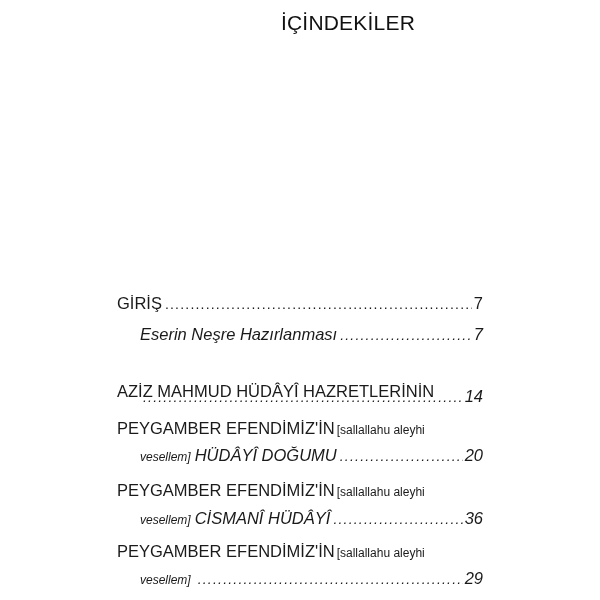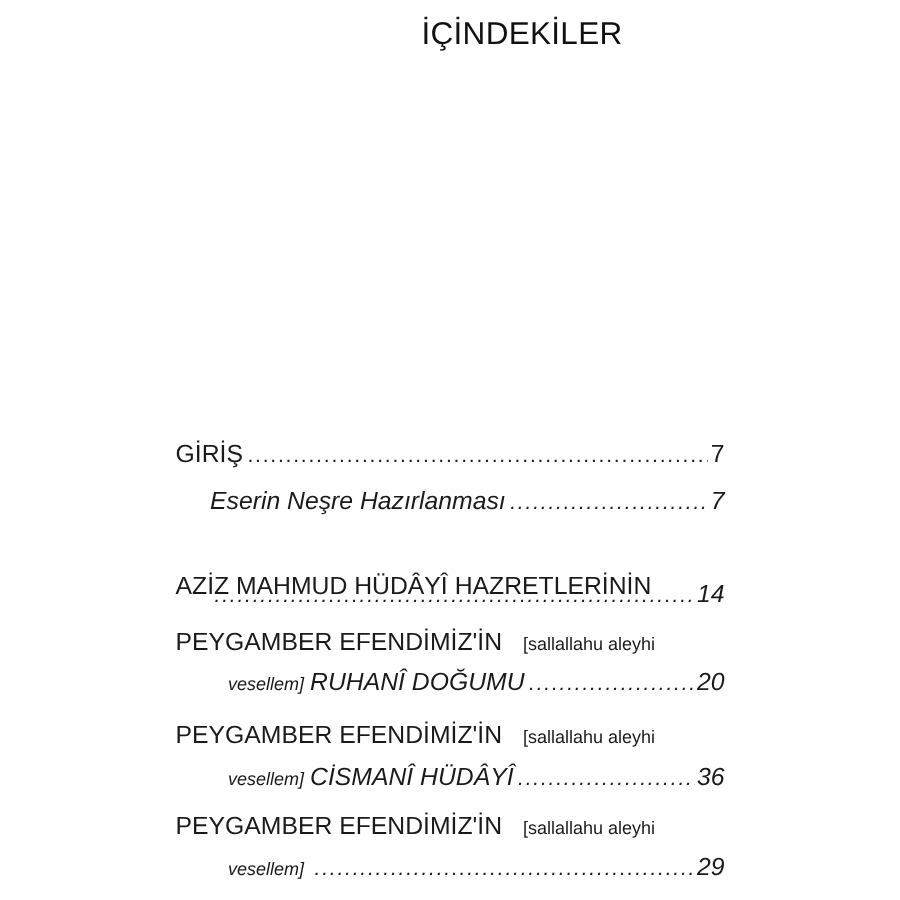--- a/index.html
+++ b/index.html
@@ -44,25 +44,25 @@
       line-height: 22px;
     }
     .line.indent {
       left: 23px;
       width: 343px;
       font-style: italic;
     }
     .line .txt { flex: 0 0 auto; }
     .line .small {
       font-size: 12px;
-      margin-left: 14px;
+      margin-left: 2px;
       margin-right: 4px;
     }
     .line .small.lead {
-      margin-left: 12px;
+      margin-left: 0;
     }
     .line .dots {
       flex: 1 1 auto;
       overflow: hidden;
       margin: 0 2px 0 3px;
       letter-spacing: 1.2px;
       font-size: 14px;
     }
     .line .dots::before {
       content: "................................................................................................................................................";
@@ -98,21 +98,21 @@
     <span class="dots"></span>
     <span class="page">14</span>
   </div>
 
   <div class="line" style="top:417px;">
     <span class="txt">PEYGAMBER EFENDİMİZ'İN</span>
     <span class="txt small">[sallallahu aleyhi</span>
   </div>
   <div class="line indent" style="top:444px;">
     <span class="txt small lead">vesellem]</span>
-    <span class="txt">RUHANÎ DOĞUMU</span>
+    <span class="txt">HÜDÂYÎ DOĞUMU</span>
     <span class="dots"></span>
     <span class="page">20</span>
   </div>
 
   <div class="line" style="top:479px;">
     <span class="txt">PEYGAMBER EFENDİMİZ'İN</span>
     <span class="txt small">[sallallahu aleyhi</span>
   </div>
   <div class="line indent" style="top:507px;">
     <span class="txt small lead">vesellem]</span>

